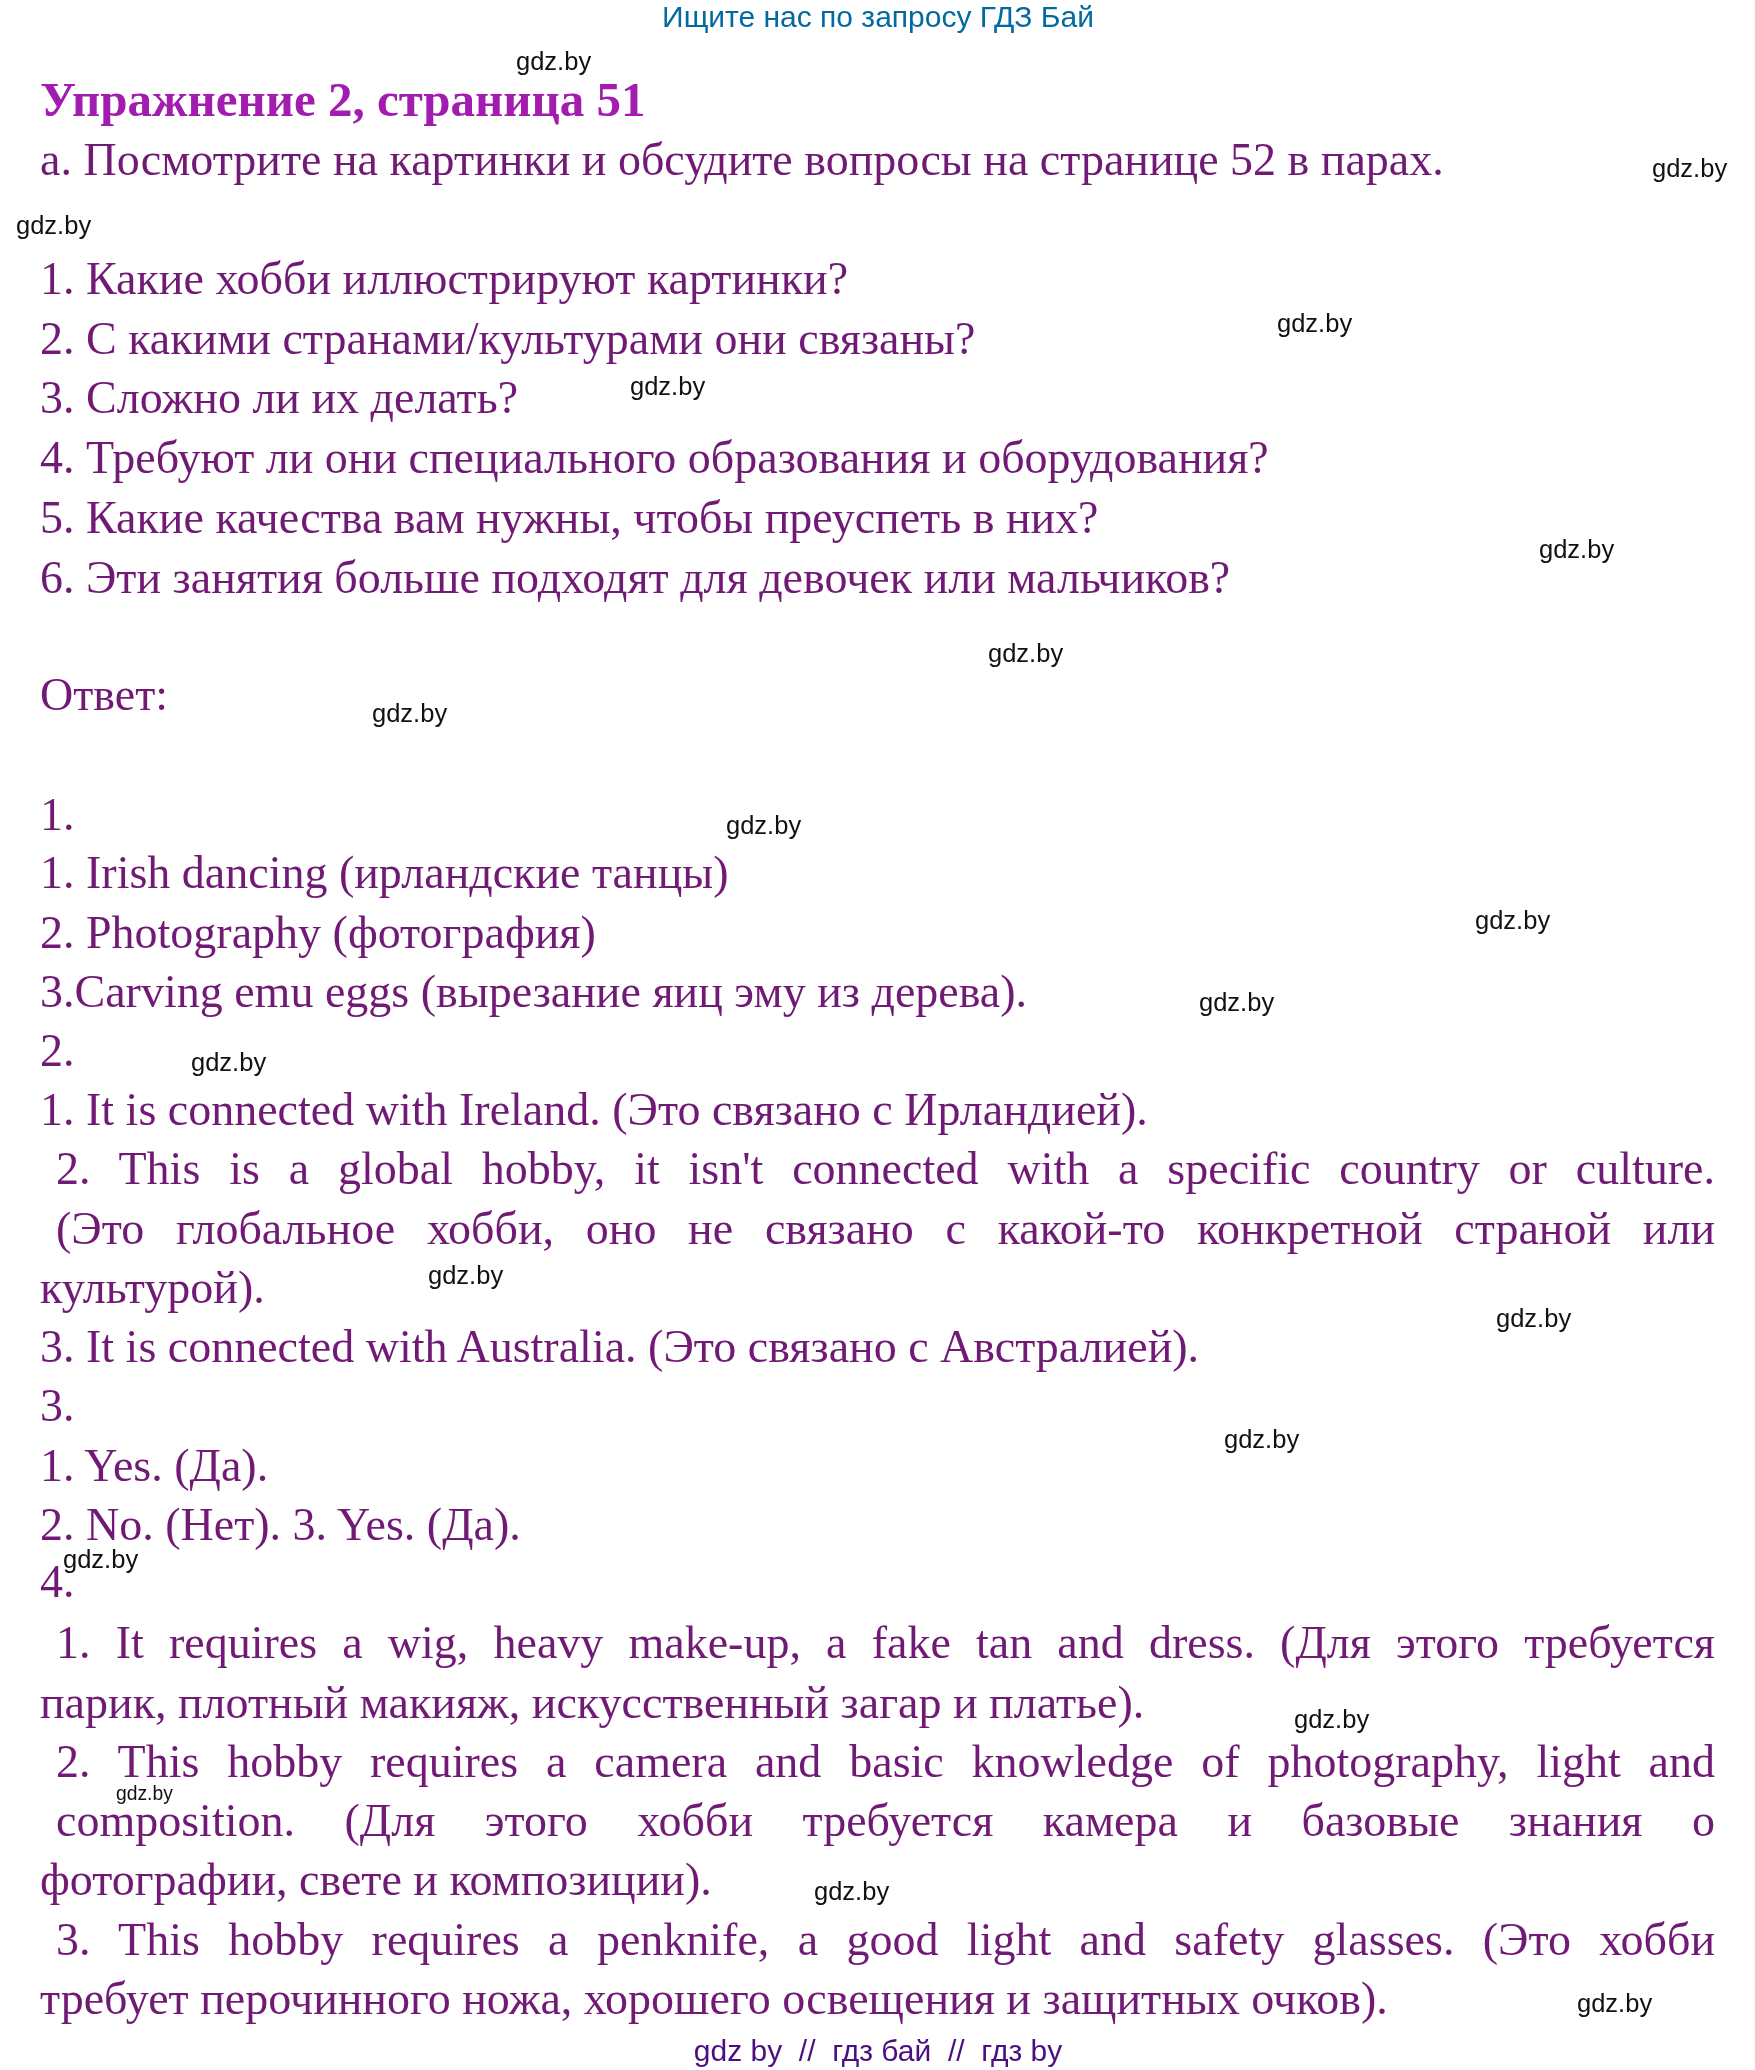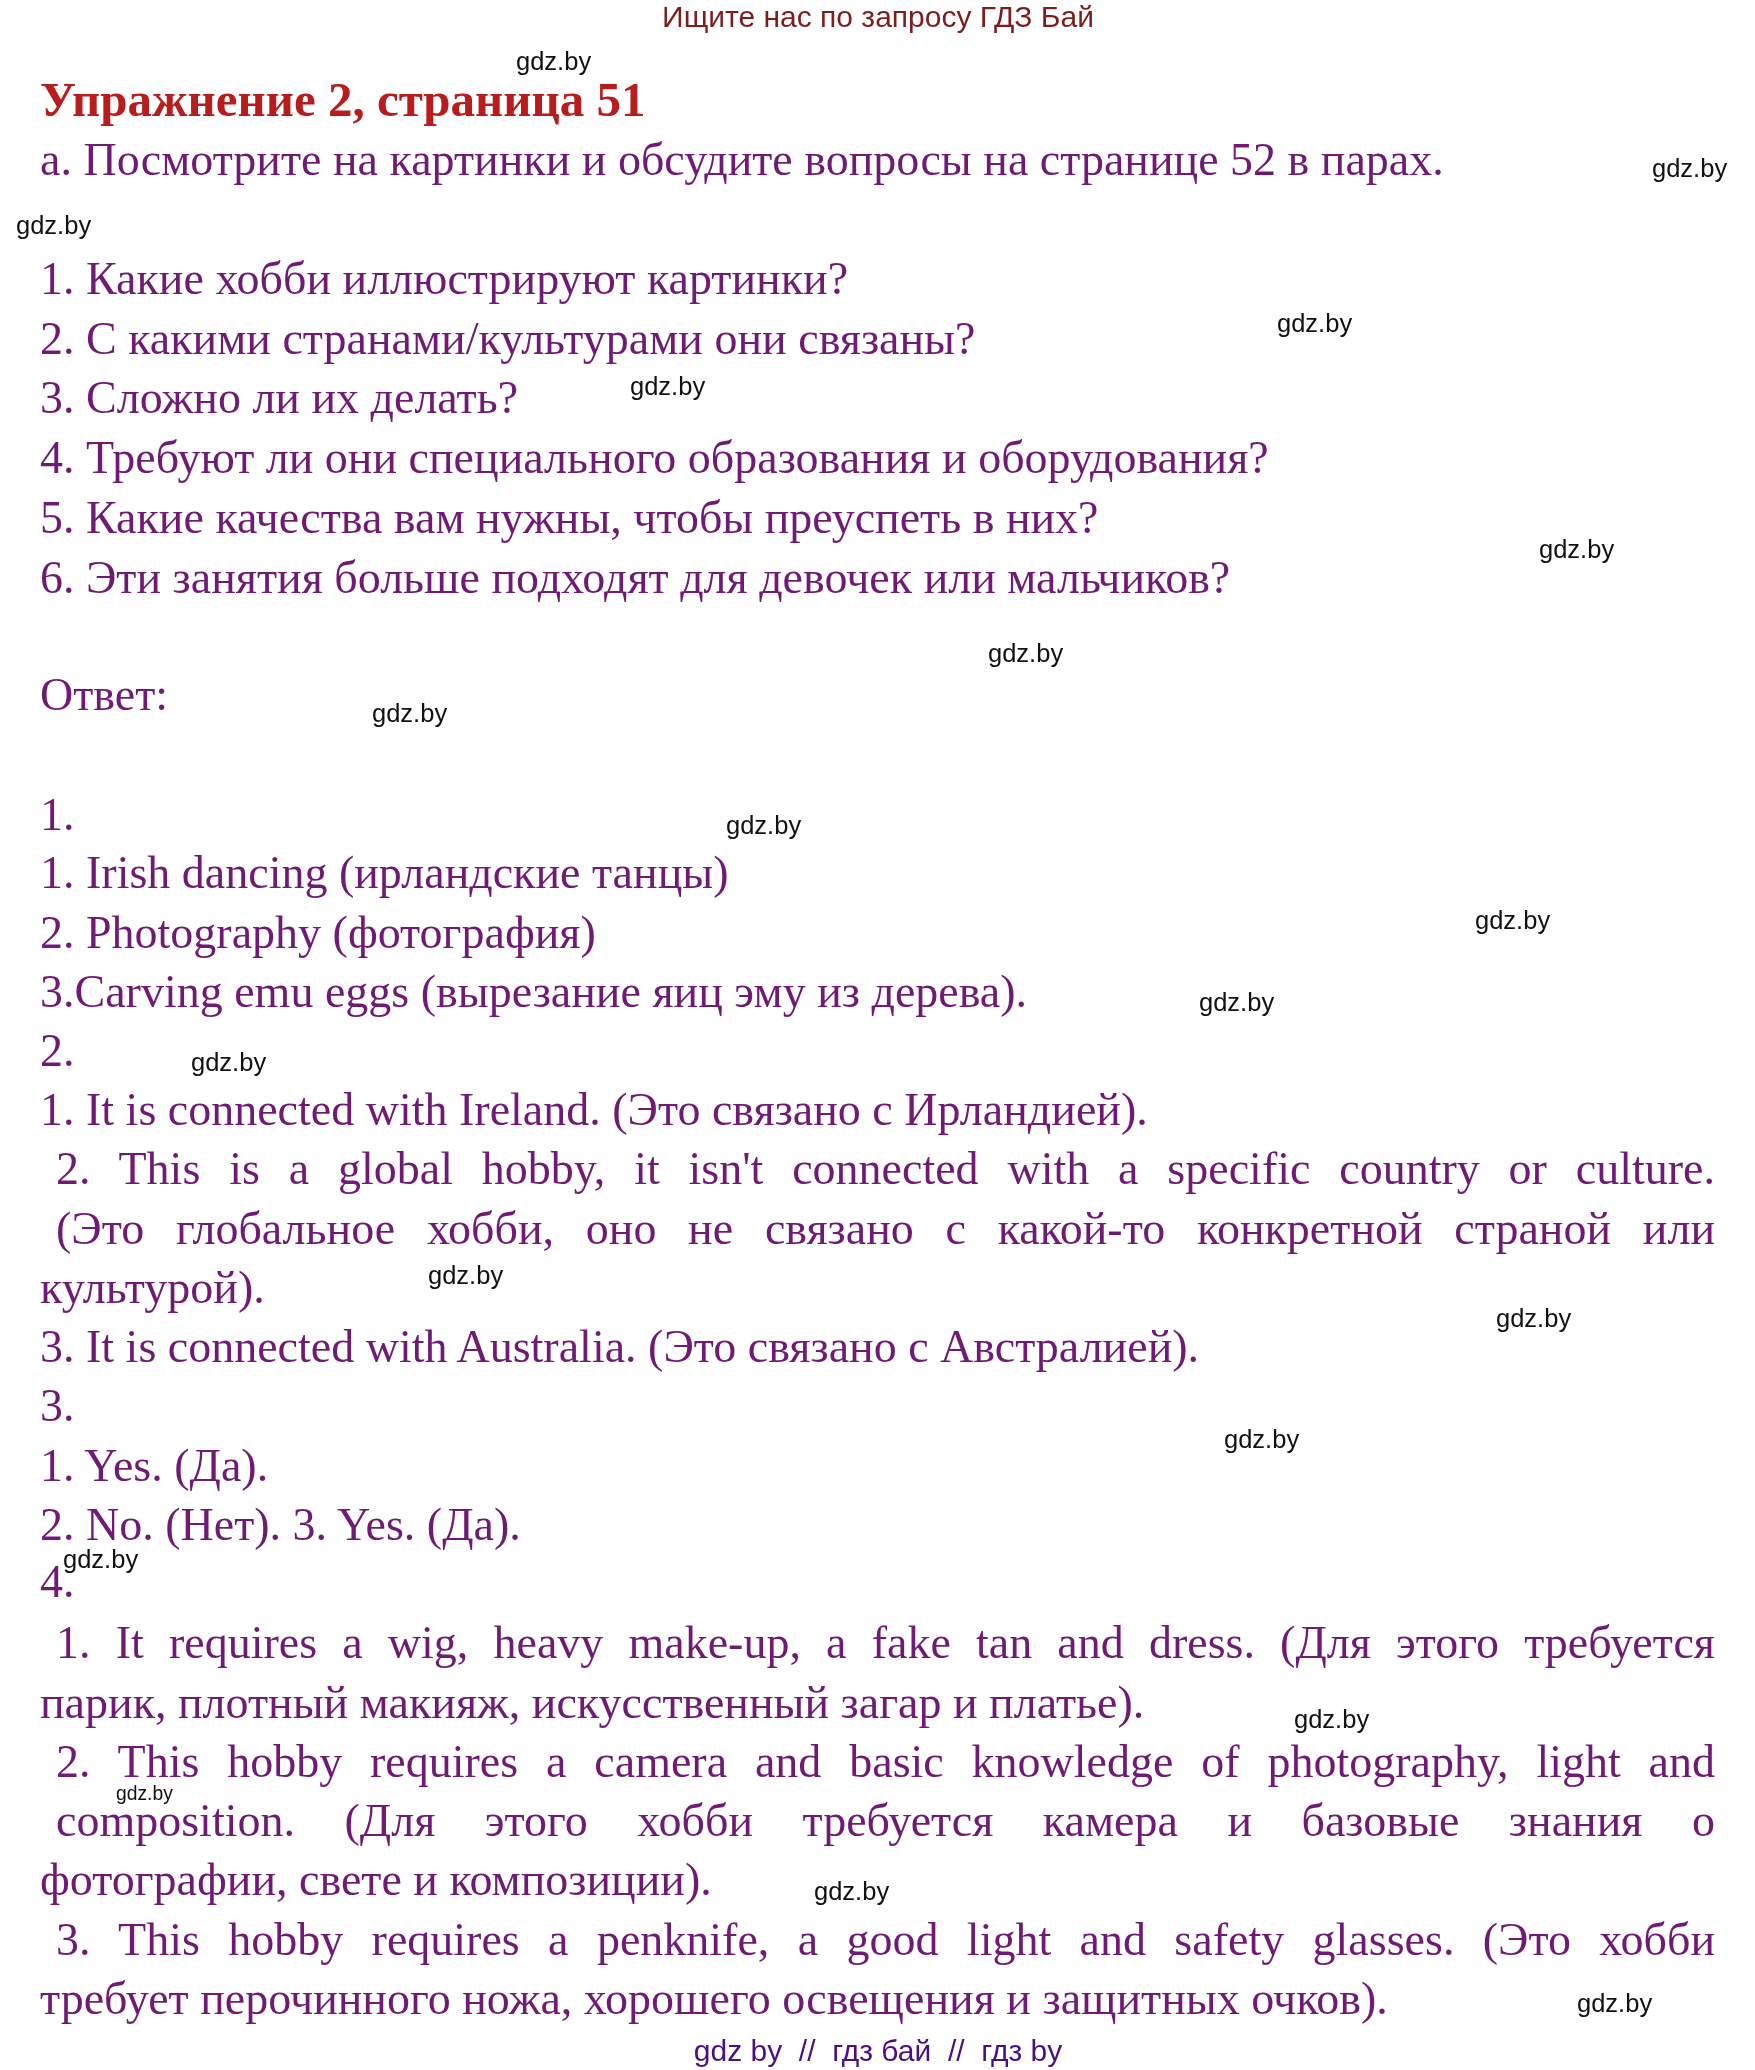--- a/index.html
+++ b/index.html
@@ -1,22 +1,22 @@
 <!DOCTYPE html>
 <html style="font-size:14px"><head>
 <meta charset="utf-8">
 <style>
   html, body { margin: 0; padding: 0; background: #ffffff; }
   body { width: 1756px; height: 2071px; position: relative; overflow: hidden; }
   .hdr { position: absolute; left: 0; width: 1756px; top: 0; text-align: center;
-         font-family: "Liberation Sans", sans-serif; font-size: 30px; line-height: 33px; color: #7f1d1d; }
+         font-family: "Liberation Sans", sans-serif; font-size: 30px; line-height: 33px; color: #0369a1; }
   .ftr { position: absolute; left: 0; width: 1756px; top: 2033px; text-align: center;
          font-family: "Liberation Sans", sans-serif; font-size: 30px; line-height: 35px; color: #4b0f82; white-space: pre; }
   .title { position: absolute; left: 40px; top: 72px; font-family: "Liberation Serif", serif;
-           font-weight: bold; font-size: 49px; line-height: 56px; color: #b91c1c; white-space: nowrap; }
+           font-weight: bold; font-size: 49px; line-height: 56px; color: #a21caf; white-space: nowrap; }
   .line { position: absolute; left: 40px; font-family: "Liberation Serif", serif; font-size: 46px;
           line-height: 56px; color: #701a75; white-space: nowrap; }
   .just { width: 1659px; text-align: justify; text-align-last: justify; white-space: normal; margin-left: 16px; }
   .wm { position: absolute; font-family: "Liberation Sans", sans-serif; font-size: 25.5px;
         line-height: 28px; color: #111; white-space: nowrap; }
 </style>
 </head>
 <body>
 
 <div class="hdr">Ищите нас по запросу ГДЗ Бай</div>

